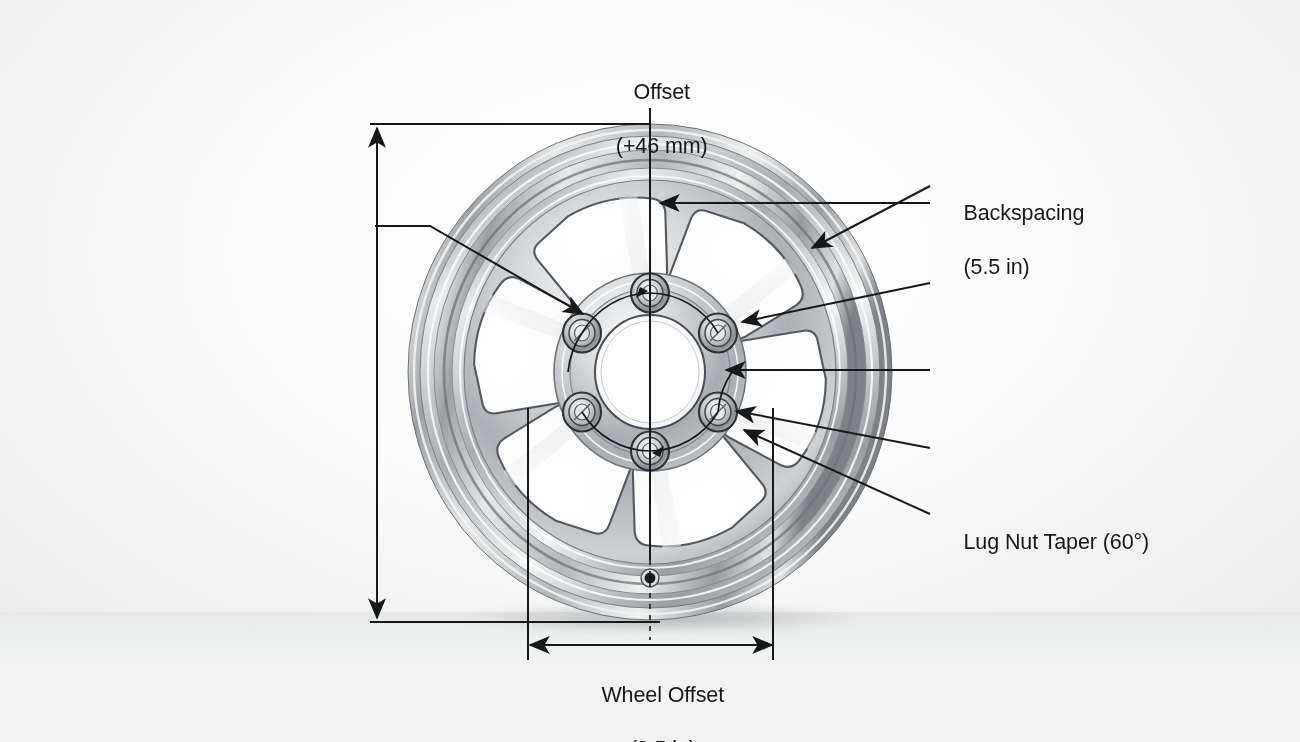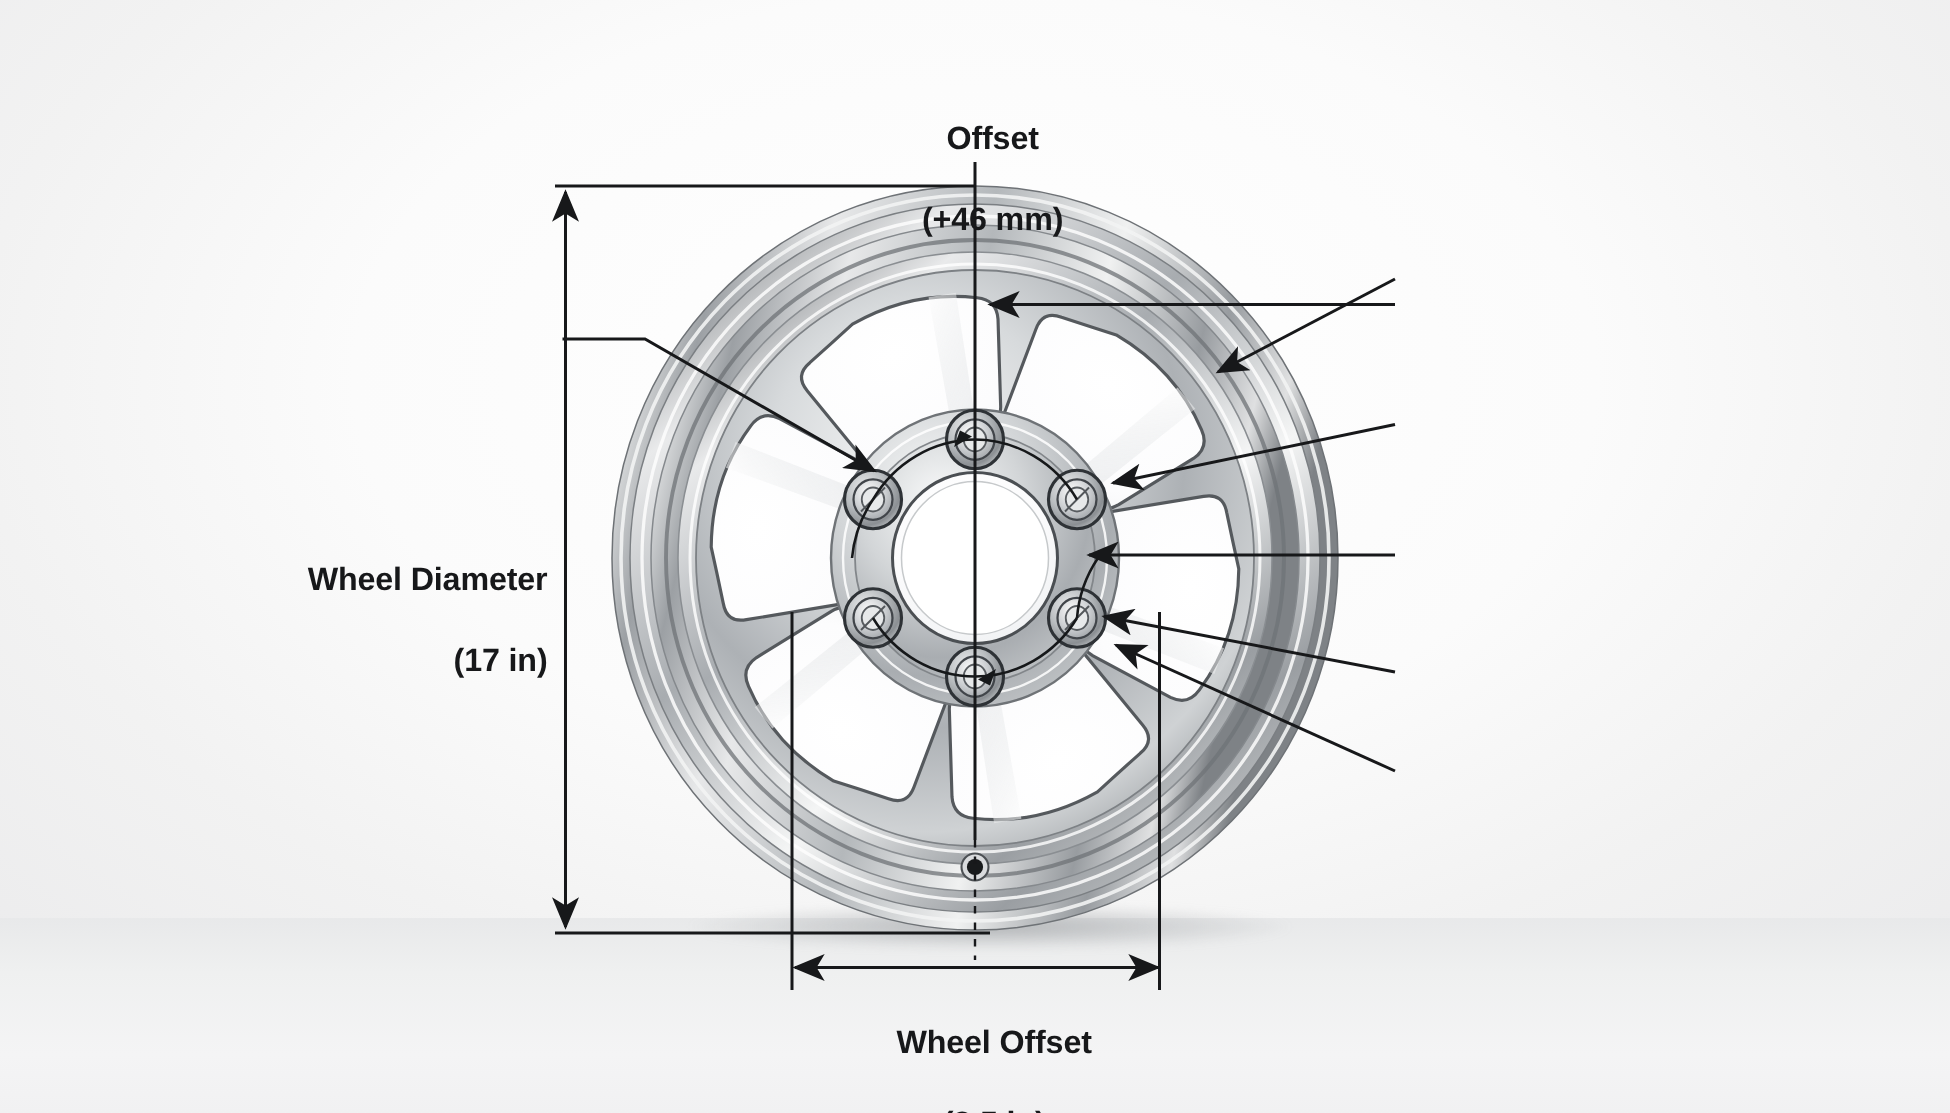--- a/index.html
+++ b/index.html
@@ -38,21 +38,21 @@
   }
   svg.layer {
     position: absolute;
     left: 0; top: 0;
     width: 1300px;
     height: 742px;
   }
   .lbl {
     position: absolute;
     color: #17181a;
-    font-weight: bold;
+    font-weight: normal;
     font-size: 21.5px;
     line-height: 27px;
     letter-spacing: -0.1px;
     white-space: pre;
   }
   .lbl.right { text-align: right; }
   .lbl.left  { text-align: left; }
   .lbl.center{ text-align: center; }
 </style>
 </head>
@@ -335,29 +335,32 @@
       <path d="M375 226 L430 226 L583 314" marker-end="url(#arrow)"></path>
 
     </g>
   </svg>
 
   <div class="lbl center" style="left:550px; top:52px; width:200px;">
     <span>Offset</span><br>
     <span>(+46 mm)</span>
   </div>
 
-
-
-
-
-
-
-  <div class="lbl right" style="left:60px; top:346px; width:305px;">
-    <span>Wheel Diameter</span><br>
-    <span>(17 in)</span>
+  <div class="lbl left" style="left:940px; top:173px; width:260px;">
+    <span>Backspacing</span><br>
+    <span>(5.5 in)</span>
   </div>
+
+
+
+
+  <div class="lbl left" style="left:940px; top:502px; width:320px;">
+    <span>Lug Nut Taper (60°)</span>
+  </div>
+
+
 
   <div class="lbl center" style="left:551px; top:655px; width:200px;">
     <span>Wheel Offset</span><br>
     <span>(8.5 in)</span>
   </div>
 
 </div>
 
 </body></html>

